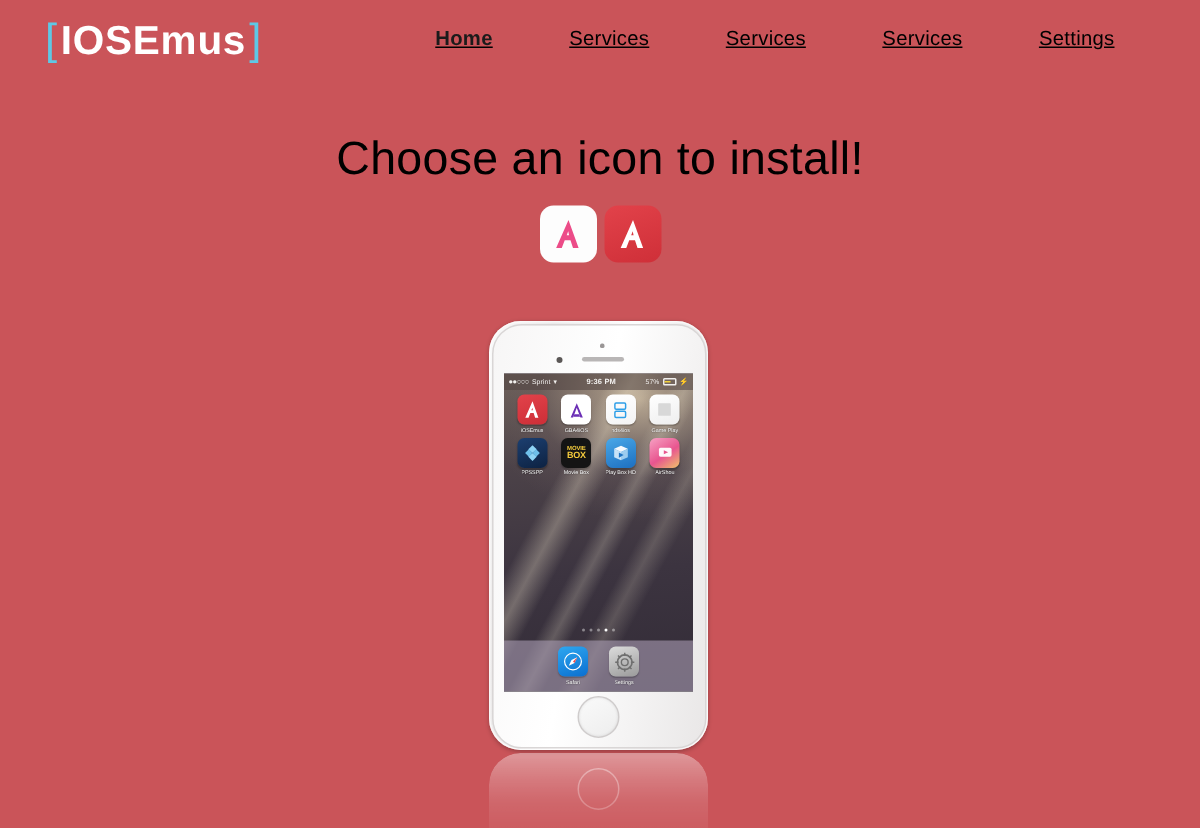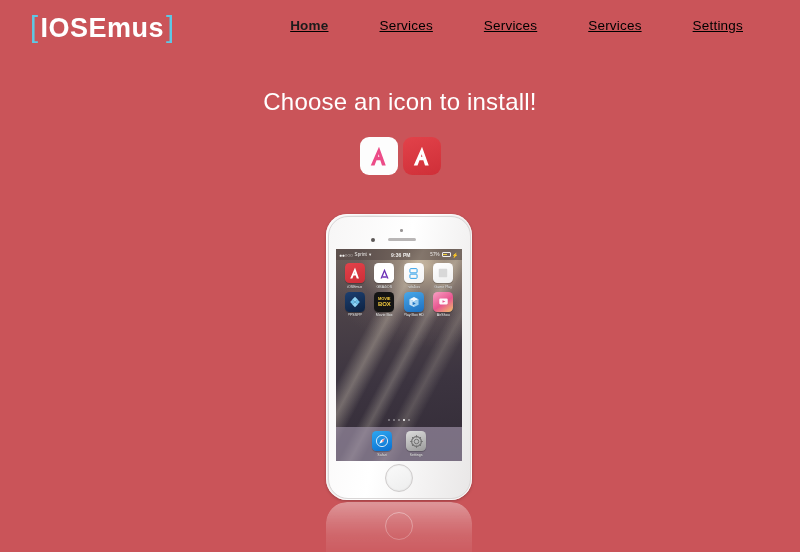--- a/index.html
+++ b/index.html
@@ -63,22 +63,22 @@
     font-weight: bold;
   }
 
   
   .hero-title {
     position: absolute;
     top: 88px;
     left: 0;
     width: 800px;
     text-align: center;
-    font-size: 24px;
-    color: #ffffff;
+    font-size: 31px;
+    color: #000000;
     font-weight: normal;
     letter-spacing: 0.2px;
   }
 
   
   .icon-choices {
     position: absolute;
     top: 137px;
     left: 0;
     width: 800px;

